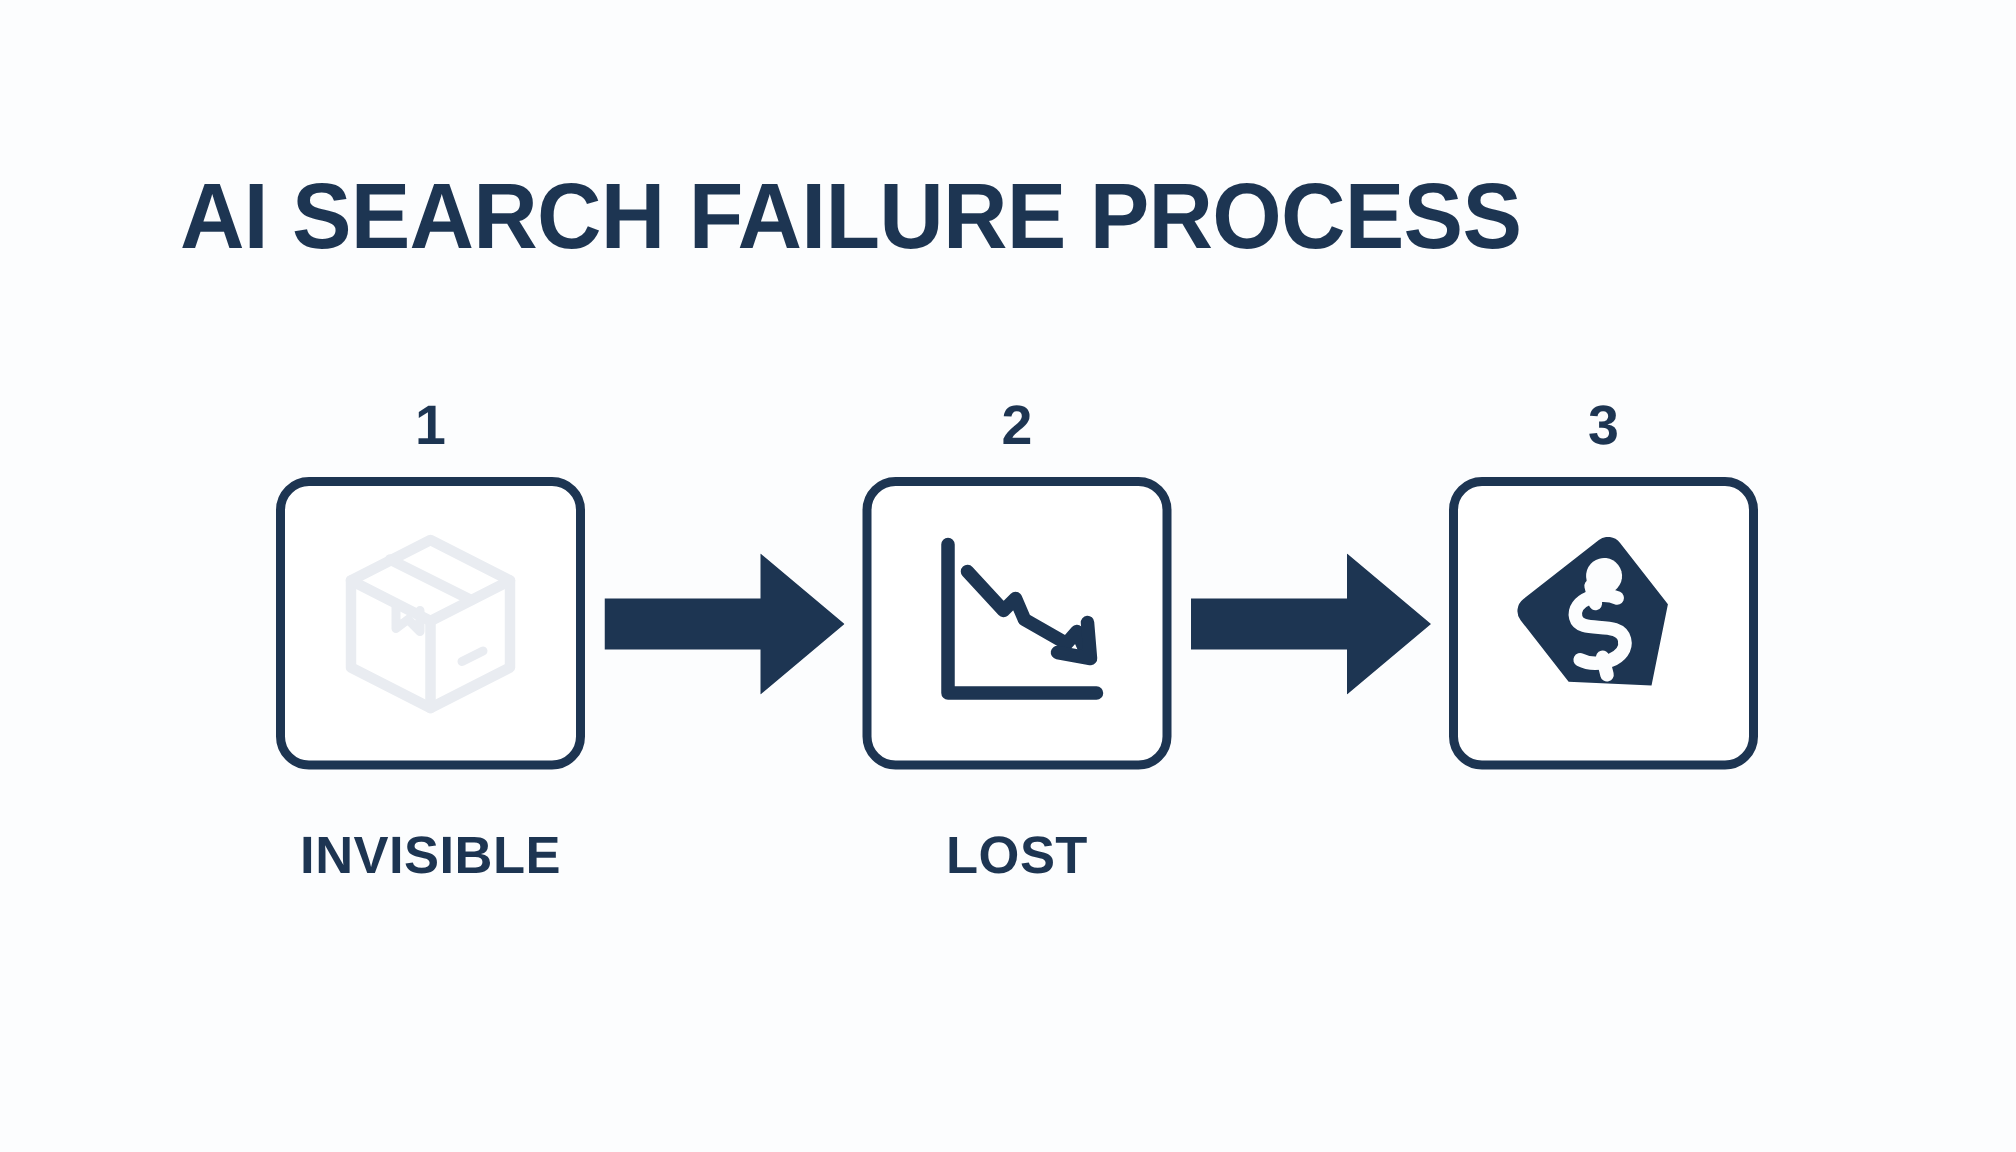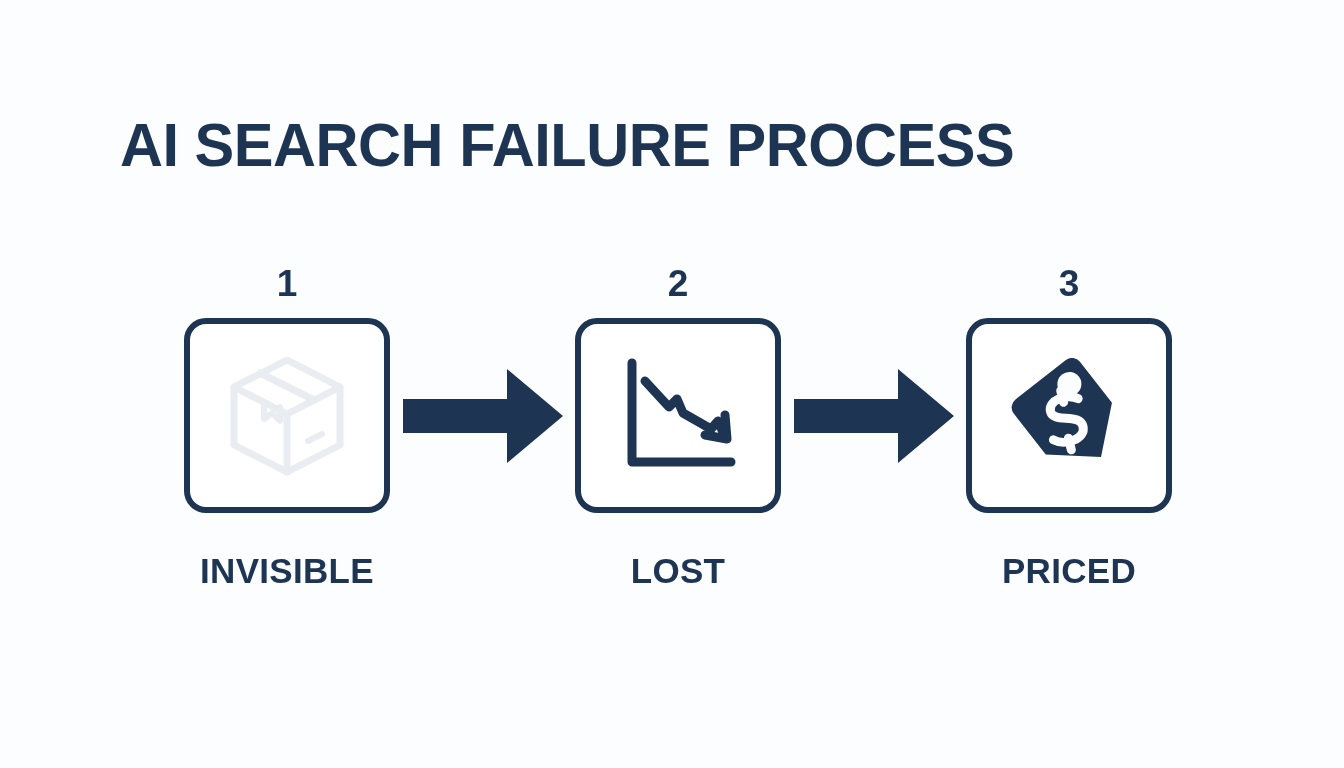--- a/index.html
+++ b/index.html
@@ -183,17 +183,16 @@
 
             <g transform="rotate(-14 56 62)" fill="none" stroke="#fcfdfe" stroke-width="9" stroke-linecap="round" stroke-linejoin="round">
               <path d="M72 44 C62 36, 42 38, 42 50 C42 62, 70 58, 70 72 C70 85, 48 87, 38 78"></path>
               <path d="M57 32 L57 44"></path>
               <path d="M53 80 L53 92"></path>
             </g>
           </svg>
         </span>
       </div>
 
-      <div class="step-label">PRICED</div>
     </div>
 
   </div>
 </div>
 
 </body></html>

